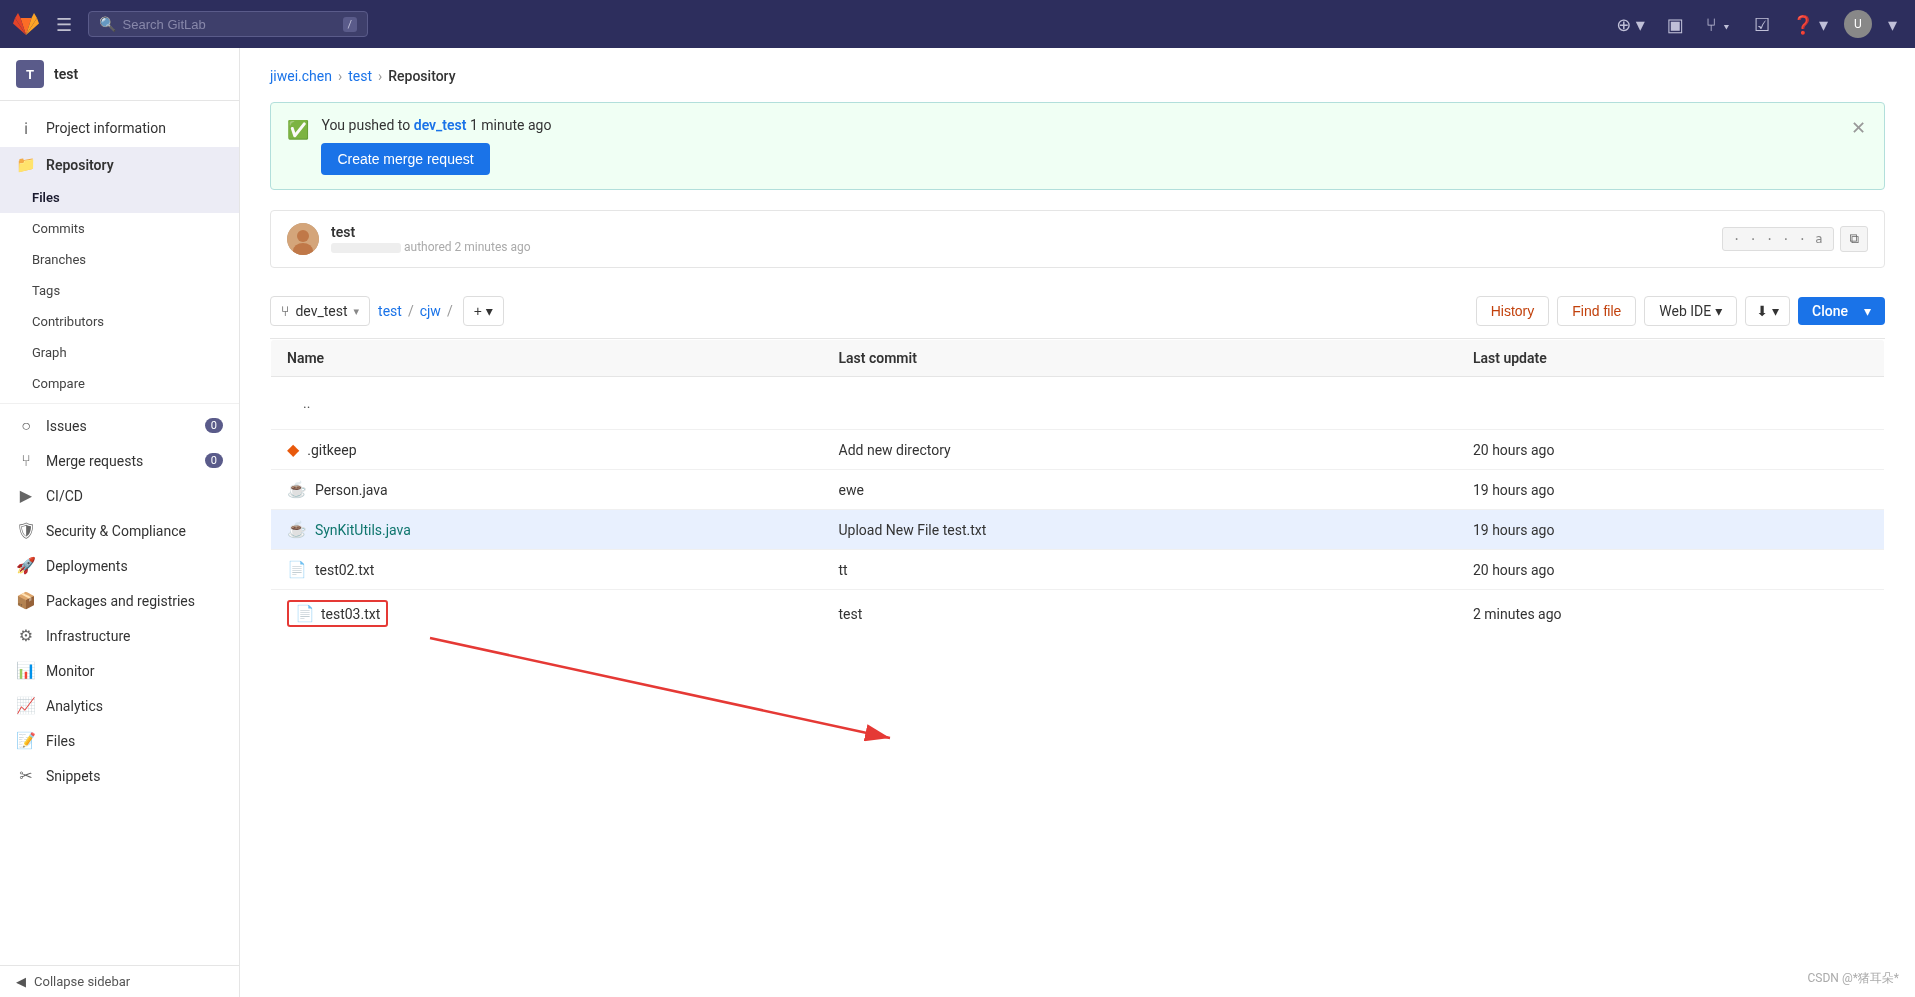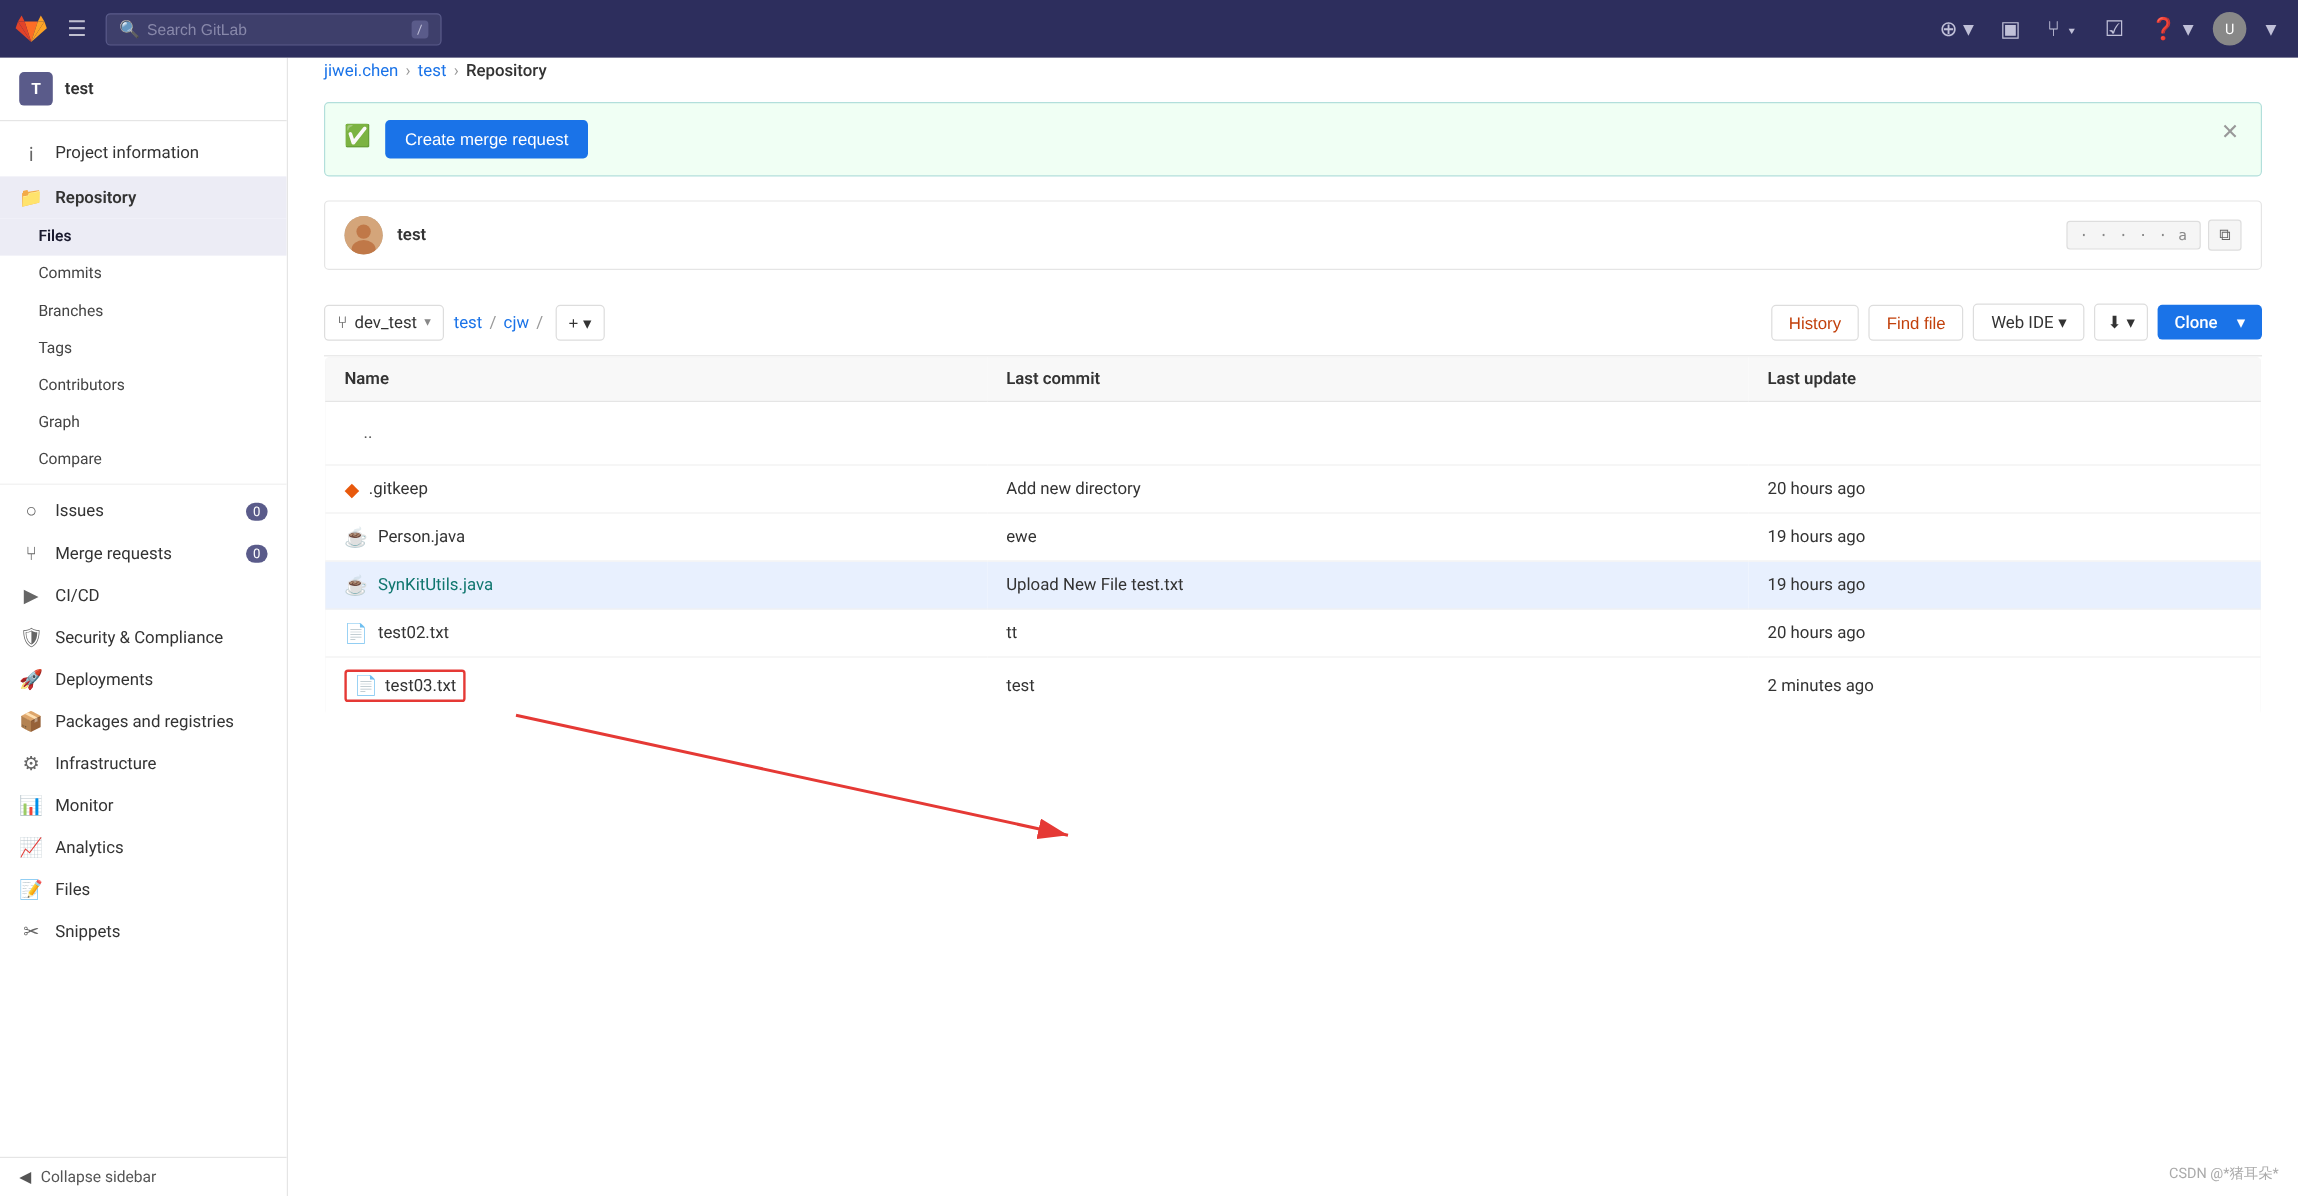--- a/index.html
+++ b/index.html
@@ -136,21 +136,21 @@
       display: flex; align-items: center; gap: 8px;
       padding: 8px 16px; cursor: pointer; color: #555; font-size: 13px;
       margin-top: auto; border-top: 1px solid #e5e5e5;
     }
 
     
     .main-content {
       flex: 1;
       overflow-y: auto;
       background: #fff;
-      padding: 3px 30px;
+      padding: 20px 30px;
     }
 
     
     .breadcrumb {
       display: flex;
       align-items: center;
       gap: 6px;
       color: #666;
       font-size: 14px;
       margin-bottom: 18px;
@@ -542,35 +542,42 @@
       <a href="#">jiwei.chen</a>
       <span class="breadcrumb-sep">›</span>
       <a href="#">test</a>
       <span class="breadcrumb-sep">›</span>
       <span class="breadcrumb-current">Repository</span>
     </div>
 
     <div class="push-banner">
       <span class="push-banner-check">✅</span>
       <div class="push-banner-text">
+        <p>
+          <span>You pushed to </span><span class="branch">dev_test</span><span> 1 minute ago</span>
+        </p>
         <button class="push-banner-btn">Create merge request</button>
       </div>
       <span class="push-banner-close">✕</span>
     </div>
 
     <div style="border: 1px solid #e5e5e5; border-radius: 4px; padding: 12px 16px; display: flex; align-items: center; gap: 12px; margin-bottom: 16px;">
       <div class="commit-avatar">
         <svg width="32" height="32" viewBox="0 0 32 32">
           <circle cx="16" cy="16" r="16" fill="#d4a57a"></circle>
           <circle cx="16" cy="13" r="6" fill="#c07848"></circle>
           <ellipse cx="16" cy="28" rx="10" ry="8" fill="#c07848"></ellipse>
         </svg>
       </div>
       <div class="commit-info">
         <div class="commit-title">test</div>
+        <div class="commit-meta">
+          <span style="color:#aaa; background:#eee; display:inline-block; width:70px; height:10px; border-radius:3px; vertical-align:middle;"></span>
+          <span>authored 2 minutes ago</span>
+        </div>
       </div>
       <div class="commit-hash-area">
         <span class="commit-hash">· · · · · a</span>
         <button class="commit-copy-btn" title="Copy commit SHA">⧉</button>
       </div>
     </div>
 
     <div class="file-toolbar">
       <div class="branch-selector">
         <span>⑂</span>

